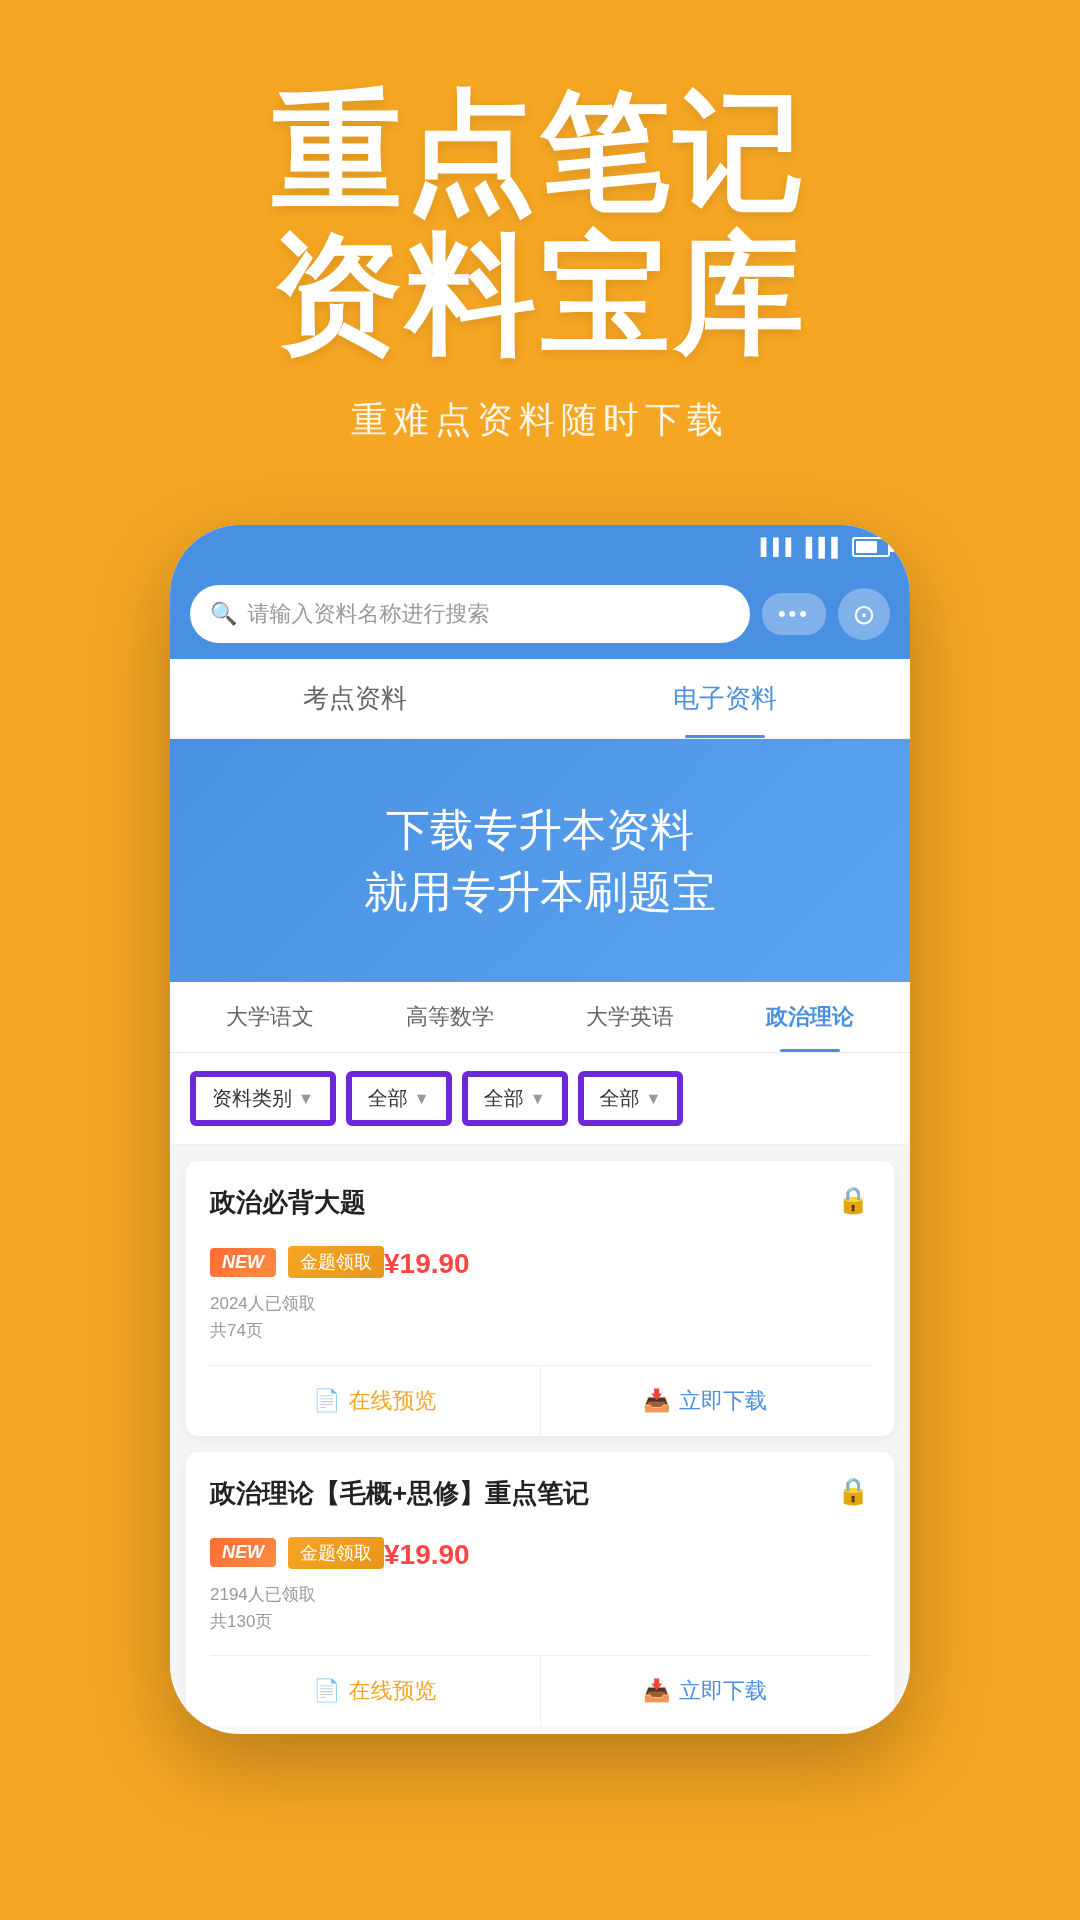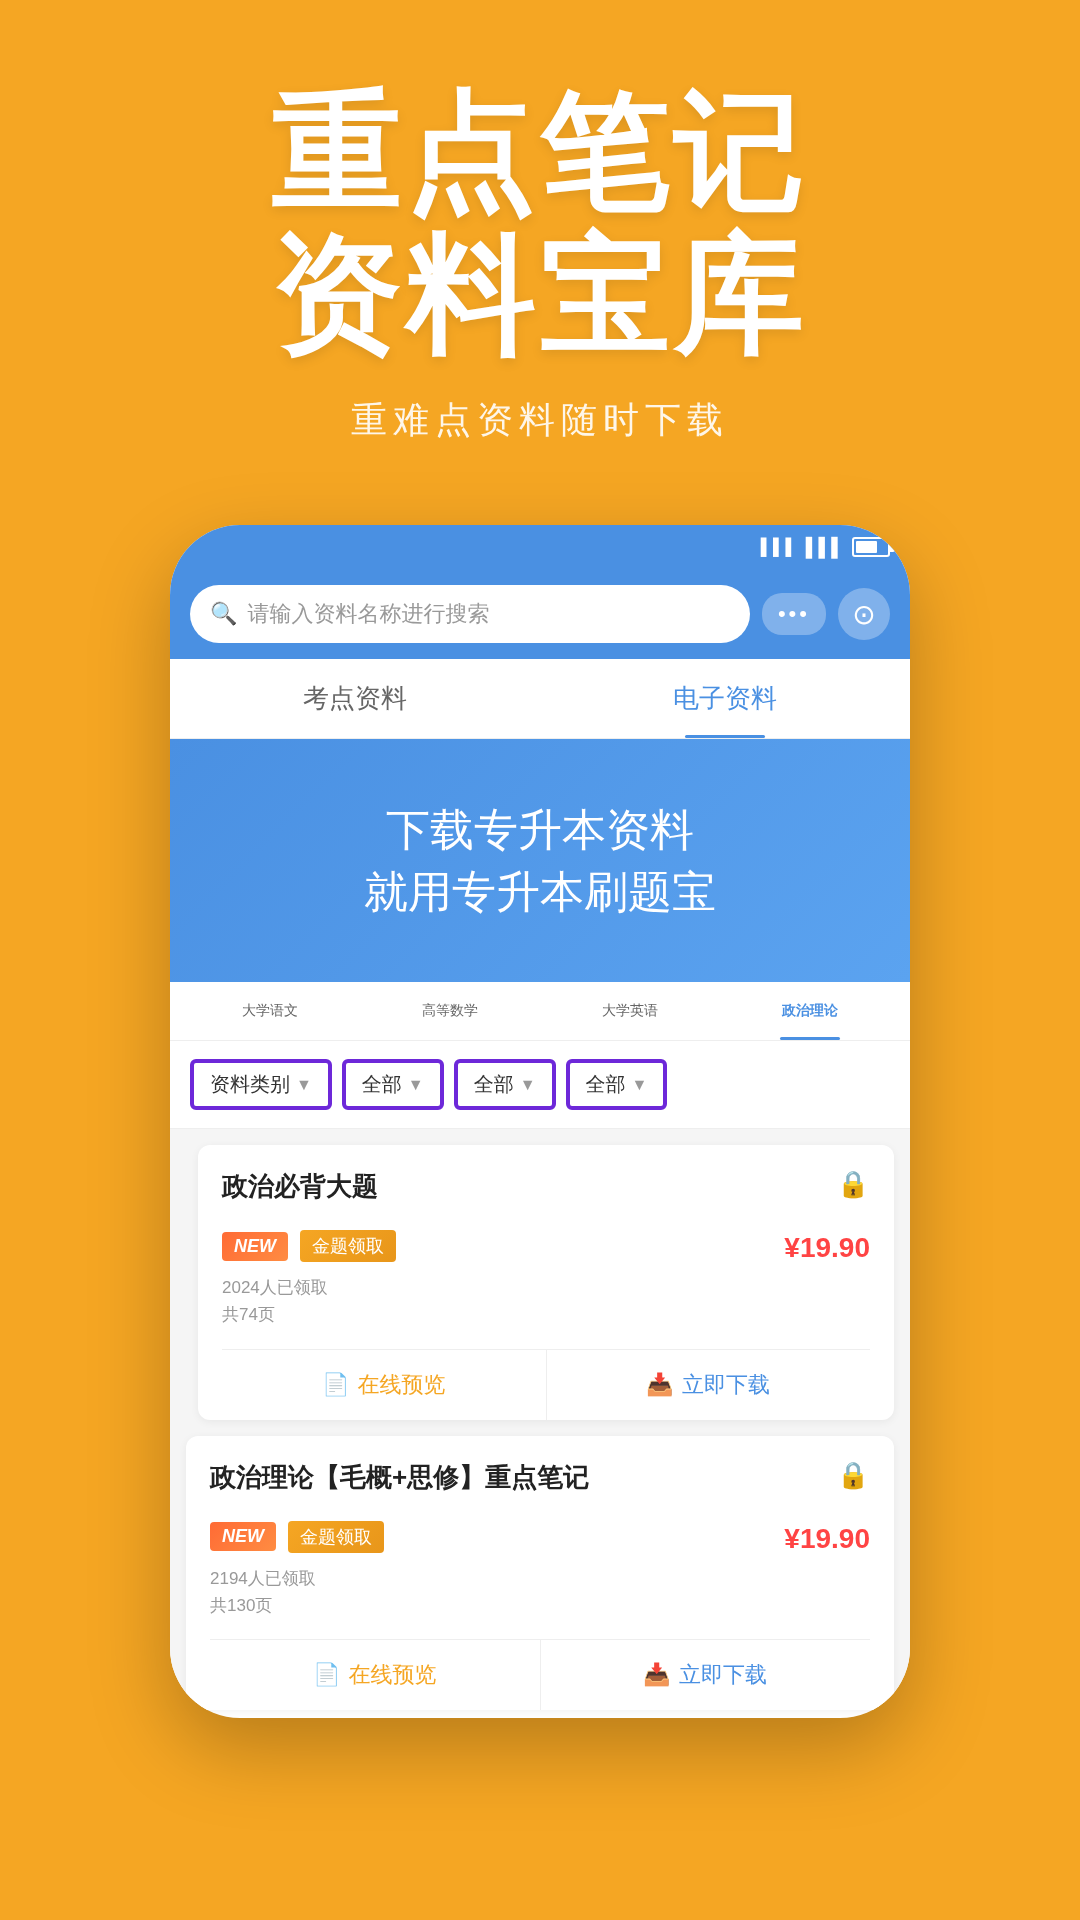--- a/index.html
+++ b/index.html
@@ -197,21 +197,21 @@
     .category-tabs {
       background: #fff;
       display: flex;
       padding: 0 10px;
       border-bottom: 1px solid #eee;
     }
     .cat-tab {
       flex: 1;
       text-align: center;
       padding: 20px 0;
-      font-size: 14px;
+      font-size: 22px;
       color: #666;
       position: relative;
     }
     .cat-tab.active {
       color: #4A90E2;
       font-weight: 600;
     }
     .cat-tab.active::after {
       content: '';
       position: absolute;
@@ -231,34 +231,34 @@
       align-items: center;
       padding: 18px 20px;
       gap: 10px;
       border-bottom: 1px solid #eee;
     }
     .filter-item {
       display: flex;
       align-items: center;
       gap: 6px;
       padding: 8px 16px;
-      border: 4px solid #6d28d9;
+      border: 6px solid #6d28d9;
       border-radius: 6px;
       font-size: 20px;
       color: #333;
     }
     .filter-item .arrow {
       font-size: 16px;
       color: #999;
     }
 
     
     .resource-card {
       background: #fff;
-      margin: 16px 16px 0 28px;
+      margin: 16px 16px 0 16px;
       border-radius: 12px;
       padding: 24px 24px 0 24px;
       box-shadow: 0 2px 8px rgba(0,0,0,0.06);
     }
     .card-header {
       display: flex;
       align-items: flex-start;
       justify-content: space-between;
     }
     .card-title {
@@ -337,21 +337,21 @@
       background: #fff;
       margin: 16px 16px 8px 16px;
       border-radius: 12px 12px 0 0;
       padding: 24px 24px 0 24px;
       box-shadow: 0 2px 8px rgba(0,0,0,0.06);
     }
 
     
     .price-row {
       display: flex;
-      justify-content: space-between;
+      justify-content: flex-start;
       align-items: center;
       margin-top: 12px;
     }
   </style>
 </head>
 <body>
 
 <div class="hero">
   <div class="hero-title">
     <div>重点笔记</div>

